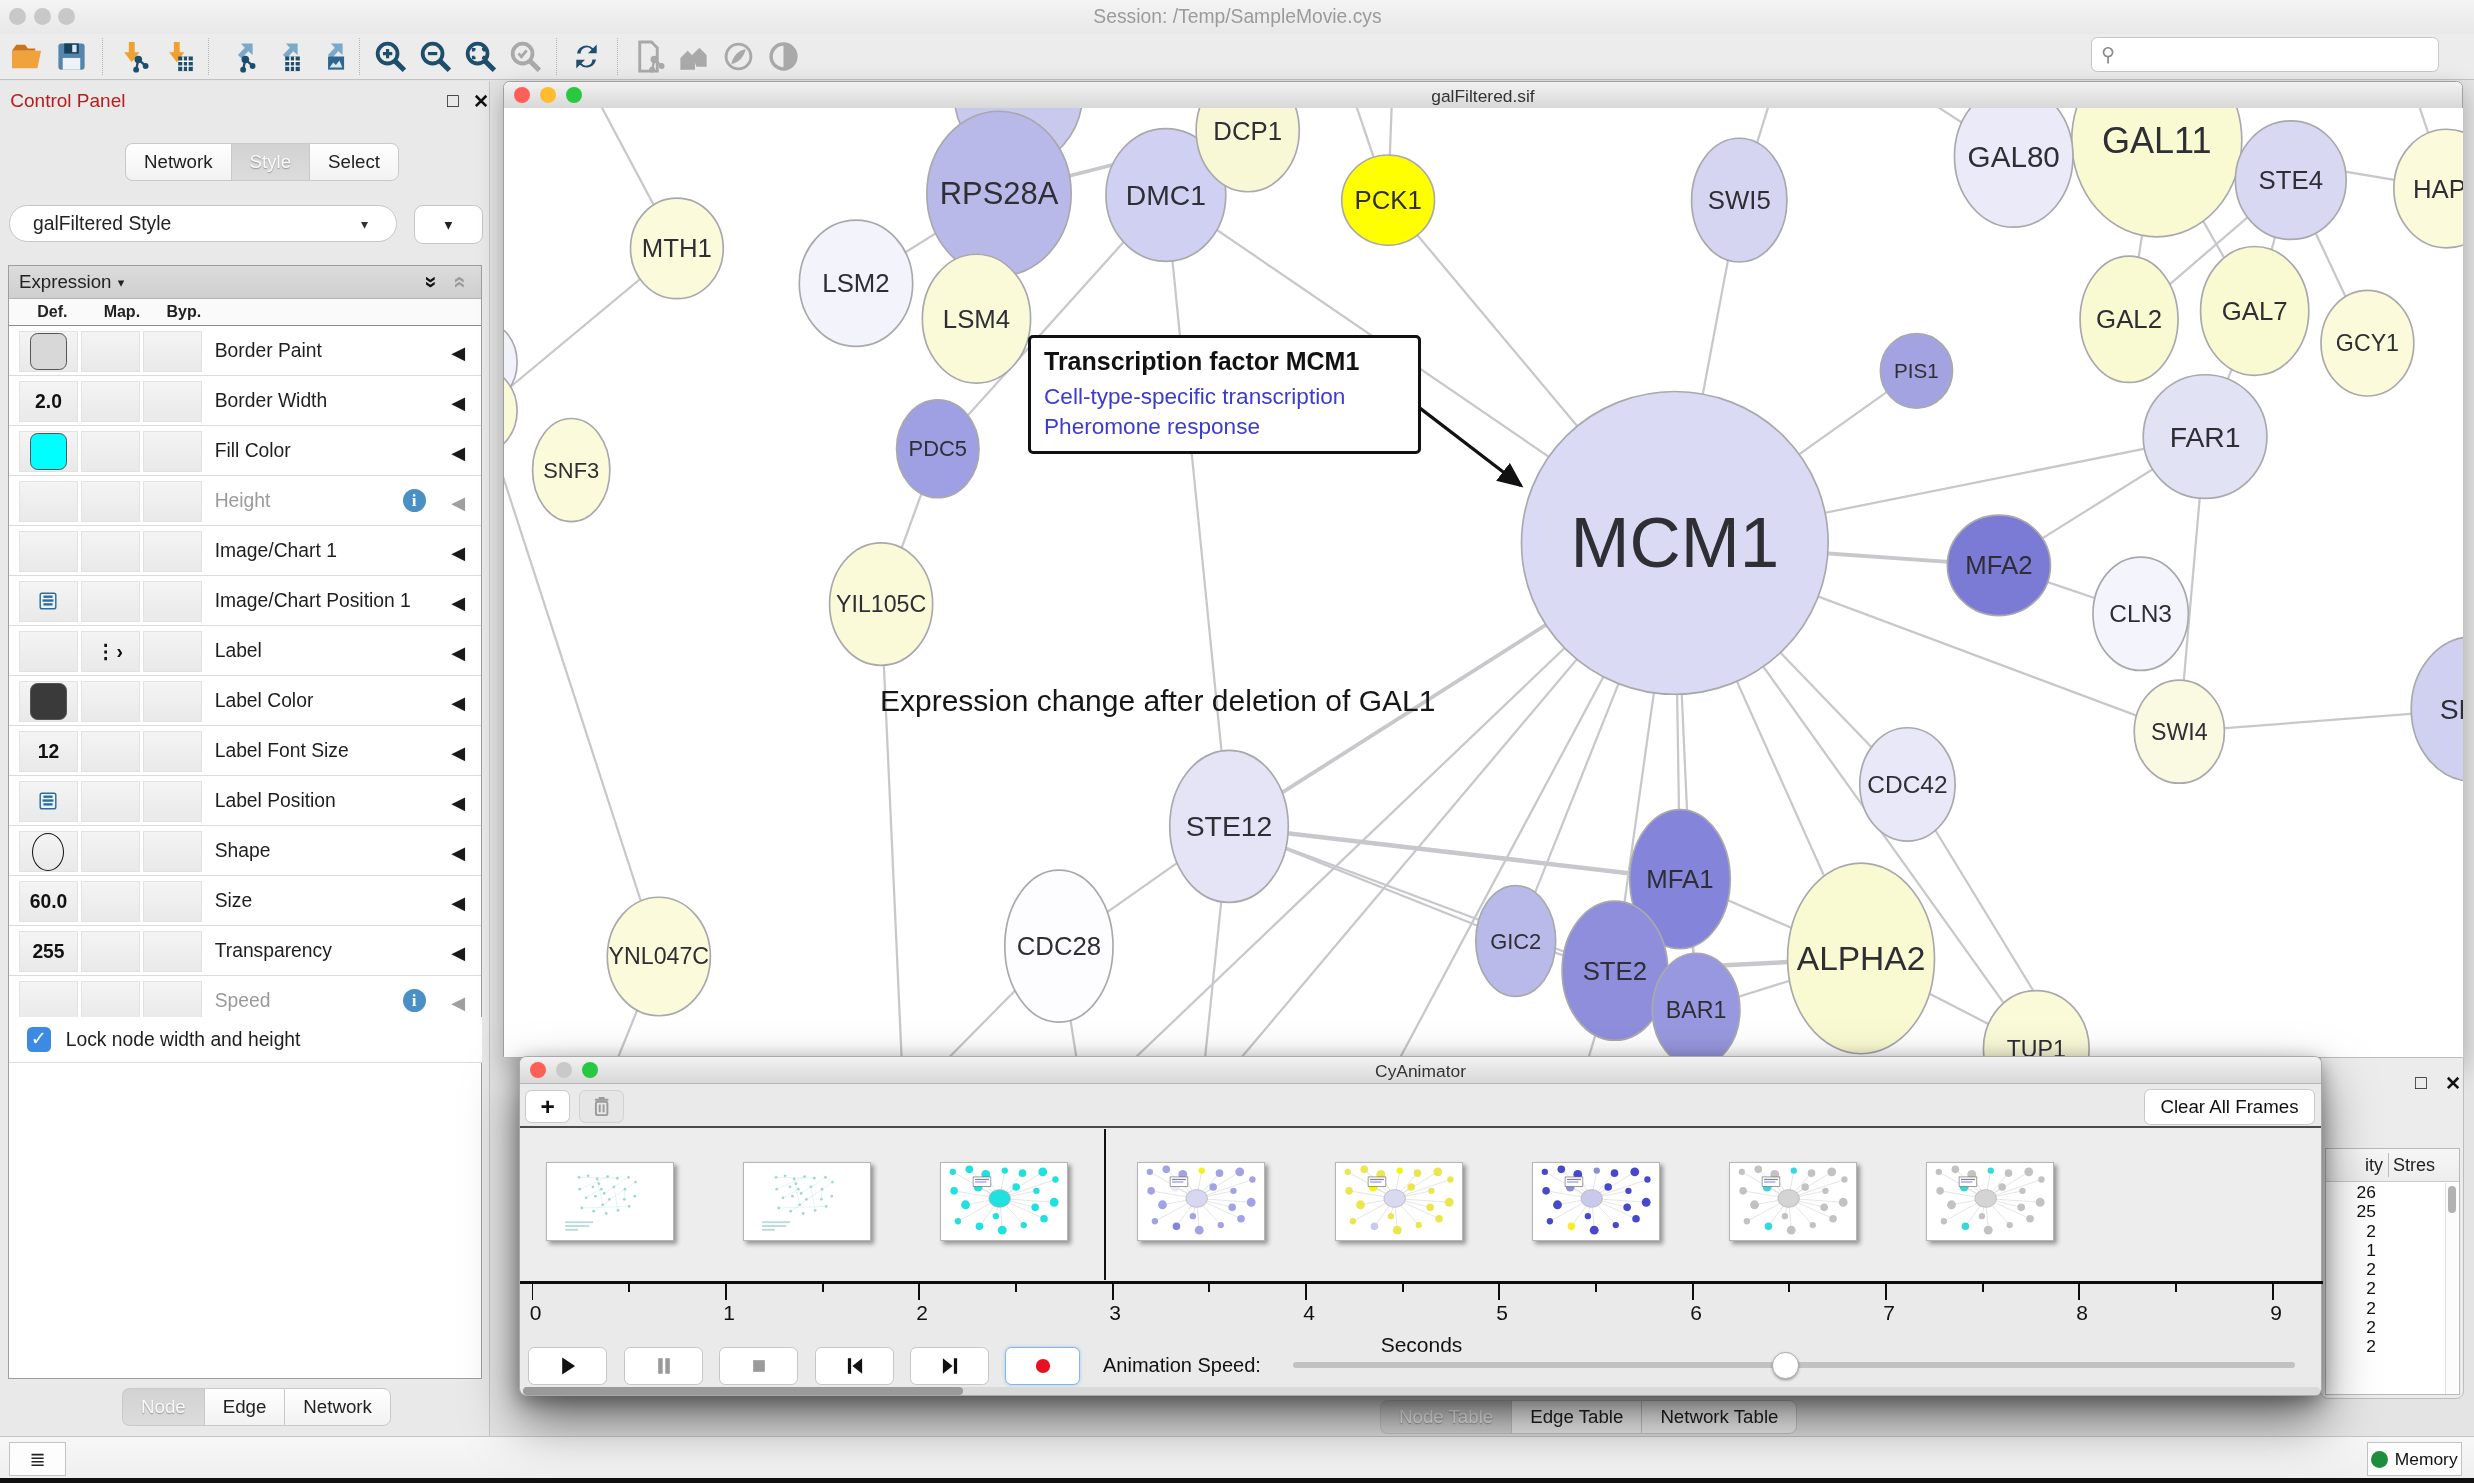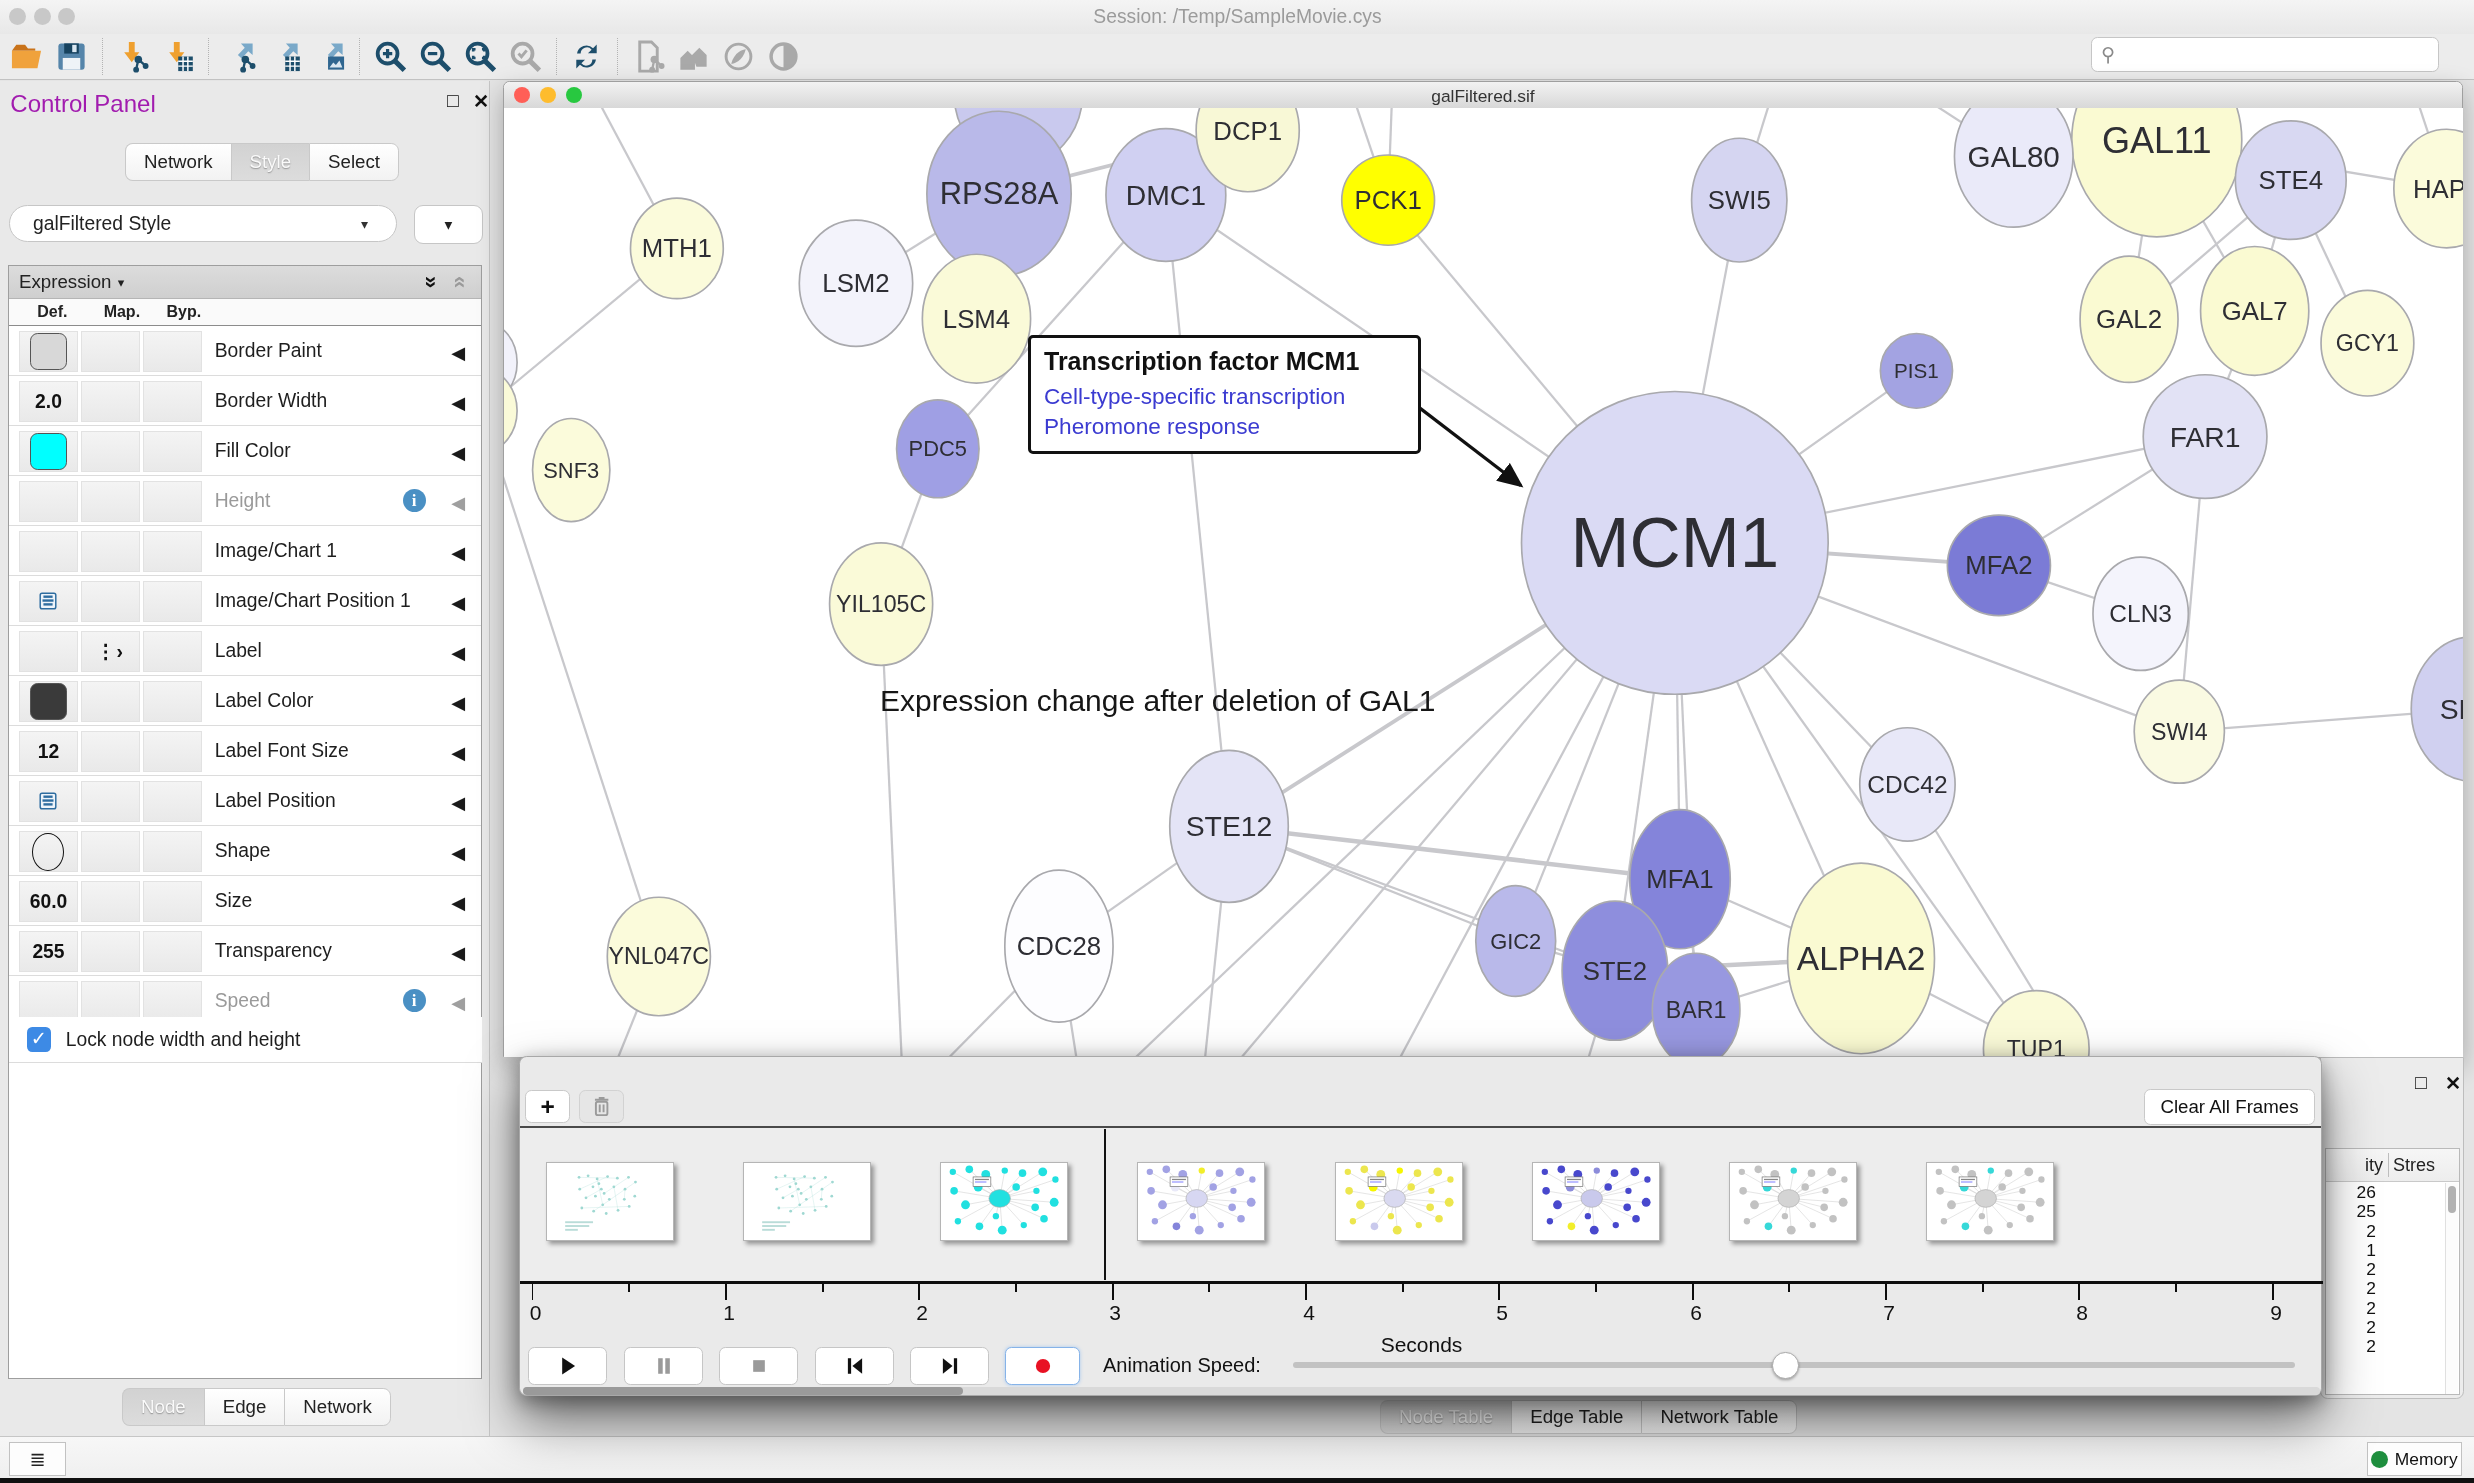--- a/index.html
+++ b/index.html
@@ -17,21 +17,21 @@
     border-bottom:0.6px solid #c2c2c2;display:flex;align-items:center;padding-left:3.9px;box-sizing:border-box;}
   .tool-btn{width:45px;height:41px;display:flex;align-items:center;justify-content:center;flex:0 0 auto;}
   .tool-btn svg{width:35px;height:35px;}
   .tool-sep{width:0;height:37px;border-left:1.3px dotted #b3b3b3;margin:0 7.7px;flex:0 0 auto;}
   #search-box{position:absolute;right:36px;top:37px;width:348px;height:35px;background:#fff;
     border:0.6px solid #c6c6c6;border-radius:6.4px;display:flex;align-items:center;padding-left:9px;box-sizing:border-box;}
   #search-box input{border:none;outline:none;font-size:18px;width:296px;font-family:inherit;background:transparent;}
   .mag{font-size:19.3px;color:#8a8a8a;margin-right:5.2px;}
   
   #control-panel{left:0;top:81px;width:490px;height:1355px;background:#e9e9e9;border-right:0.6px solid #c6c6c6;box-sizing:border-box;}
-  #cp-title{position:absolute;left:10.3px;top:9px;font-size:24px;color:#a21caf;}
+  #cp-title{position:absolute;left:10.3px;top:9px;font-size:19px;color:#b91c1c;}
   .win-glyph{position:absolute;top:9px;font-size:19.3px;color:#111;font-weight:bold;}
   .tabs{position:absolute;display:flex;}
   .tab{height:36px;display:flex;align-items:center;justify-content:center;font-size:18.7px;
     background:linear-gradient(#ffffff,#f2f2f2);border:0.6px solid #c9c9c9;border-right:none;
     padding:0 18px;color:#222;}
   .tab:first-child{border-radius:7.7px 0 0 7.7px;}
   .tab:last-child{border-radius:0 7.7px 7.7px 0;border-right:0.6px solid #c9c9c9;}
   .tab.active{background:linear-gradient(#d2d2d2,#dcdcdc);color:#fafafa;text-shadow:0 0.6px 1.3px #8f8f8f;}
   #style-combo{position:absolute;left:9px;top:124px;width:388px;height:37px;background:#fff;
     border:0.6px solid #c6c6c6;border-radius:18.7px;display:flex;align-items:center;font-size:19.3px;padding-left:23px;box-sizing:border-box;}
@@ -648,20 +648,26 @@
   <div id="status-bar" class="abs">
     <div id="list-btn">≣</div>
     <div id="memory-btn">
       <div id="memory-dot" style="background: rgb(30, 142, 62);"></div>
       <span>Memory</span>
     </div>
   </div>
   <div id="screen-bottom" class="abs"></div>
 
   <div id="cyanimator" class="abs">
+    <div class="mac-titlebar">
+      <div class="tl" style="left:10.3px;background:#ff5f57;"></div>
+      <div class="tl" style="left:36px;background:#c9c9c9;"></div>
+      <div class="tl" style="left:62px;background:#28c840;"></div>
+      <div class="title">CyAnimator</div>
+    </div>
     <div id="cy-toolbar">
       <div id="cy-add" class="cy-btn">+</div>
       <div id="cy-del" class="cy-btn">
         <svg width="19.3" height="23" viewBox="0 0 20 24">
           <rect x="4" y="7" width="12" height="14" rx="2" fill="none" stroke="#9a9a9a" stroke-width="2"></rect>
           <path d="M3 5h14M8 5V3h4v2M8 10v8M12 10v8" stroke="#9a9a9a" stroke-width="2" fill="none"></path>
         </svg>
       </div>
       <div id="cy-clear" class="cy-btn">Clear All Frames</div>
     </div>

